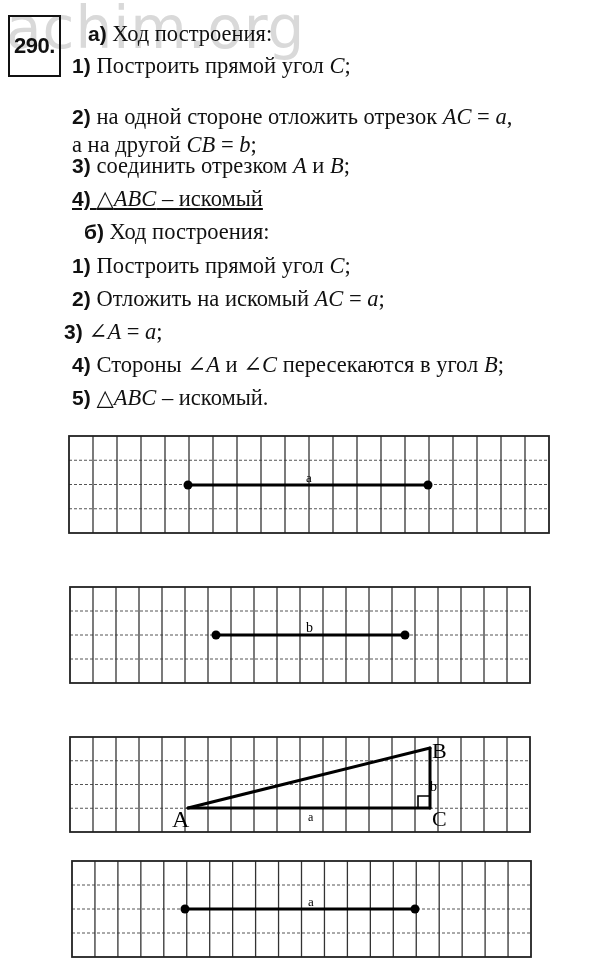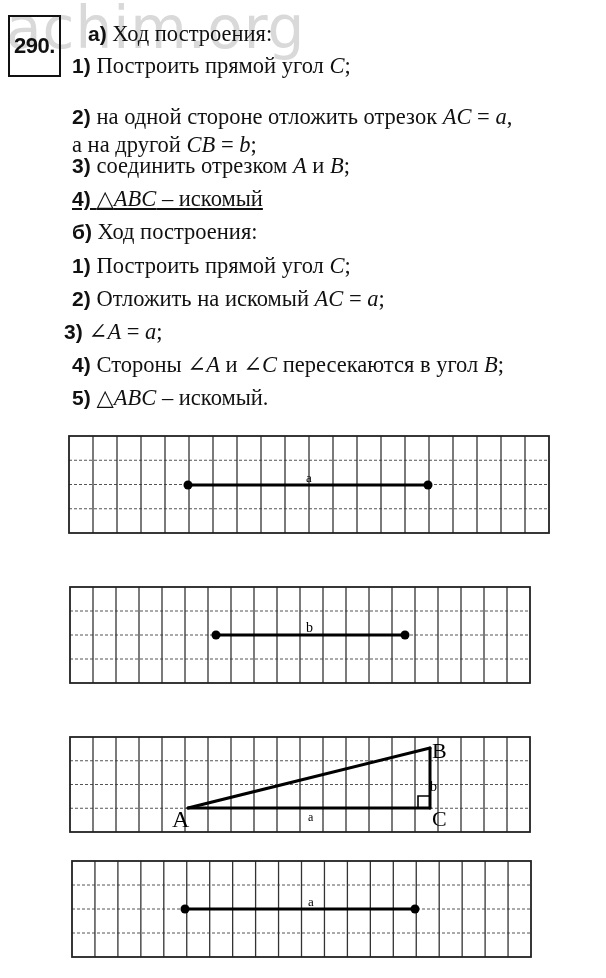--- a/index.html
+++ b/index.html
@@ -27,21 +27,21 @@
   <div class="line" style="left:88px; top:16px;">
     <span class="b">а)</span>
     <span>Ход построения:</span>
   </div>
   <div class="line steps-a" style="left:72px; top:48px;"><span class="b">1) </span><span>Построить прямой угол </span><span class="i">C</span><span>;</span></div>
   <div class="line steps-a" style="left:72px; top:82px;margin-top:17px;"><span class="b">2) </span><span>на одной стороне отложить отрезок </span><span class="i">AC</span><span> = </span><span class="i">a</span><span>,</span></div>
   <div class="line steps-a" style="left:72px; top:127px;"><span>а на другой </span><span class="i">CB</span><span> = </span><span class="i">b</span><span>;</span></div>
   <div class="line steps-a" style="left:72px; top:148px;"><span class="b">3) </span><span>соединить отрезком </span><span class="i">A</span><span> и </span><span class="i">B</span><span>;</span></div>
   <div class="line steps-a" style="left:72px; top:181px;text-decoration:underline;"><span class="b">4) </span><span> △</span><span class="i">ABC</span><span> – искомый</span></div>
 
-  <div class="line" style="left:72px; top:214px;">
+  <div class="line" style="left:84px; top:214px;">
     <span class="b">б)</span>
     <span>Ход построения:</span>
   </div>
   <div class="line steps-b" style="left:72px; top:248px;"><span class="b">1) </span><span>Построить прямой угол </span><span class="i">C</span><span>;</span></div>
   <div class="line steps-b" style="left:72px; top:281px;"><span class="b">2) </span><span>Отложить на искомый </span><span class="i">AC</span><span> = </span><span class="i">a</span><span>;</span></div>
   <div class="line steps-b" style="left:64px; top:314px;"><span class="b">3) </span><span>∠</span><span class="i">A</span><span> = </span><span class="i">a</span><span>;</span></div>
   <div class="line steps-b" style="left:72px; top:347px;"><span class="b">4) </span><span>Стороны ∠</span><span class="i">A</span><span> и ∠</span><span class="i">C</span><span> пересекаются в угол </span><span class="i">B</span><span>;</span></div>
   <div class="line steps-b" style="left:72px; top:380px;"><span class="b">5) </span><span>△</span><span class="i">ABC</span><span> – искомый.</span></div>
 </div>
 

